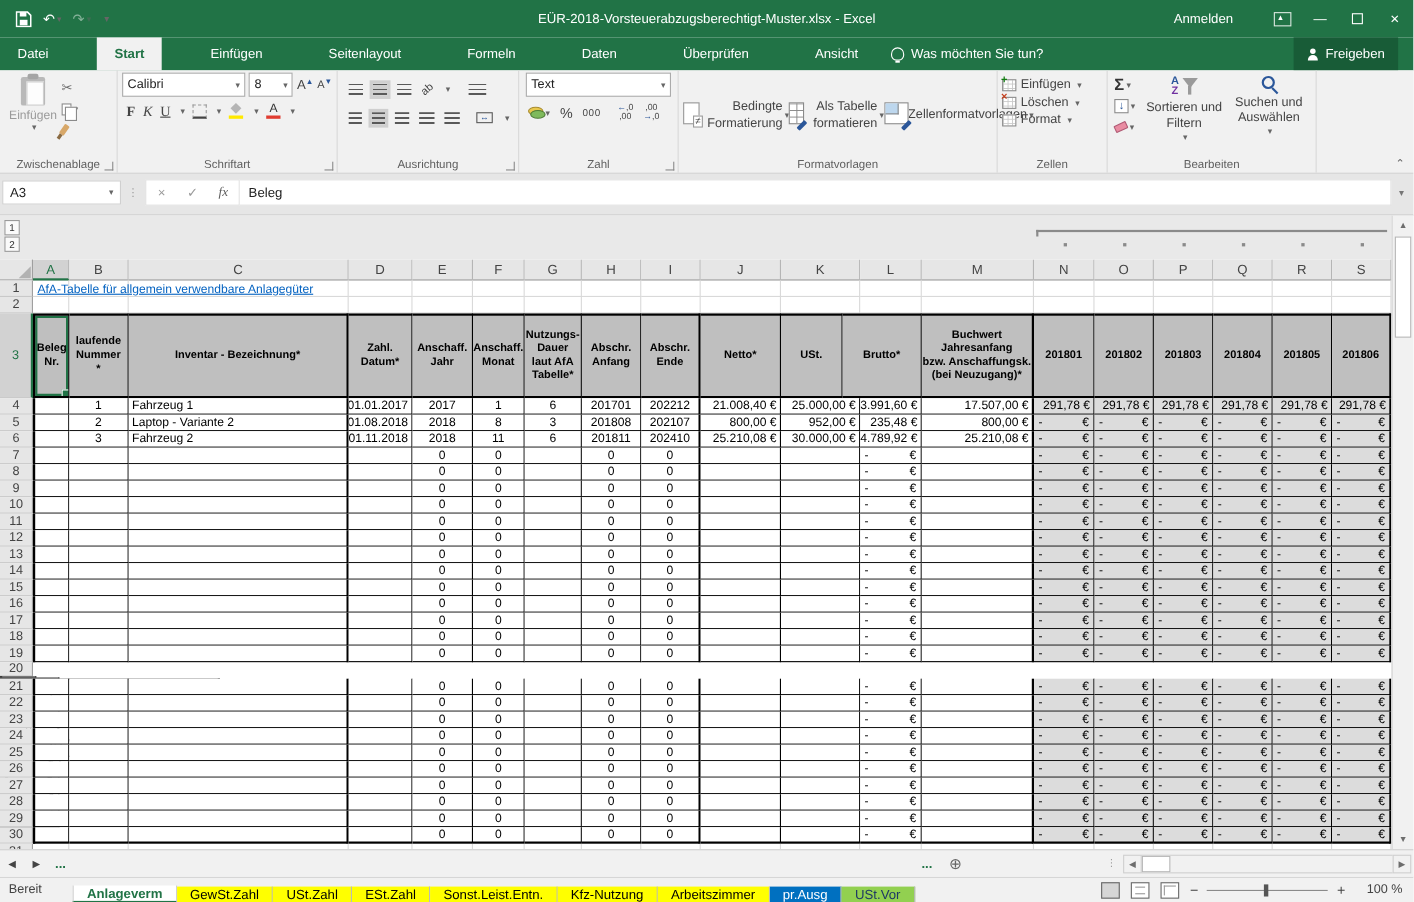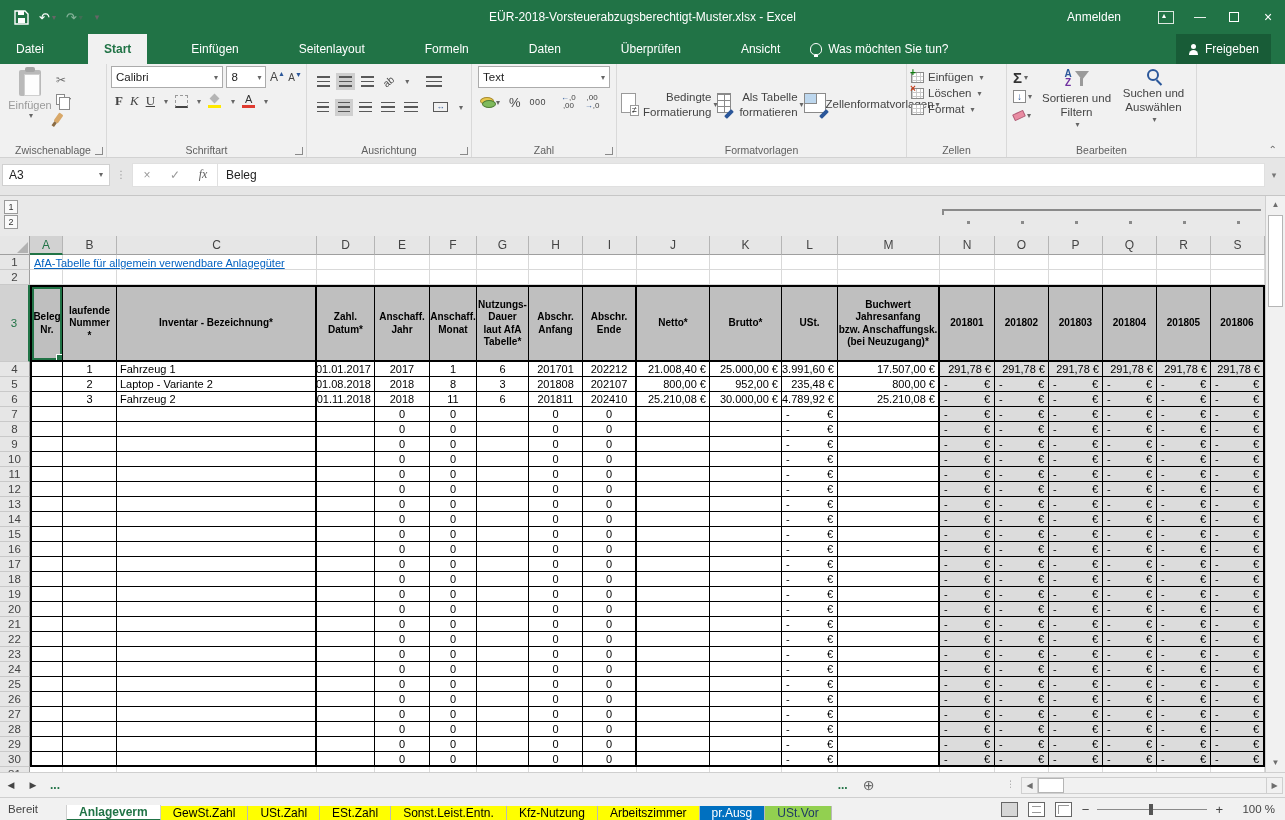--- a/index.html
+++ b/index.html
@@ -530,22 +530,22 @@
 Monat</div>
           <div class="cell tb hdr3" style="width: 52px;">Nutzungs-
 Dauer
 laut AfA
 Tabelle*</div>
           <div class="cell tb hdr3" style="width: 54px;">Abschr.
 Anfang</div>
           <div class="cell tb hdr3 thick" style="width: 54px;">Abschr.
 Ende</div>
           <div class="cell tb hdr3" style="width: 73px;">Netto*</div>
+          <div class="cell tb hdr3" style="width: 56px;">USt.</div>
           <div class="cell tb hdr3" style="width: 72px;">Brutto*</div>
-          <div class="cell tb hdr3" style="width: 56px;">USt.</div>
           <div class="cell tb hdr3 thick" style="width: 102px;">Buchwert
 Jahresanfang
 bzw. Anschaffungsk.
 (bei Neuzugang)*</div>
           <div class="cell tb hdr3" style="width: 55px;">201801</div>
           <div class="cell tb hdr3" style="width: 54px;">201802</div>
           <div class="cell tb hdr3" style="width: 54px;">201803</div>
           <div class="cell tb hdr3" style="width: 54px;">201804</div>
           <div class="cell tb hdr3" style="width: 54px;">201805</div>
           <div class="cell tb hdr3 thick" style="width: 54px;">201806</div>
@@ -1204,21 +1204,21 @@
           </div>
           <div class="cell tb al-r shade acct" style="width: 54px;">
             <span>-</span>
             <span>€</span>
           </div>
           <div class="cell tb al-r thick shade acct" style="width: 54px;">
             <span>-</span>
             <span>€</span>
           </div>
         </div>
-        <div class="grow" style="height: 15px;">
+        <div class="grow" style="height: 15px; flex-direction: column;">
           <div class="rowhdr">20</div>
           <div class="cell tb al-l first" style="width: 33px;"></div>
           <div class="cell tb al-c" style="width: 54px;"></div>
           <div class="cell tb al-l thick" style="width: 200px;"></div>
           <div class="cell tb al-r" style="width: 58px;"></div>
           <div class="cell tb al-c" style="width: 55px;">0</div>
           <div class="cell tb al-c" style="width: 47px;">0</div>
           <div class="cell tb al-c" style="width: 52px;"></div>
           <div class="cell tb al-c" style="width: 54px;">0</div>
           <div class="cell tb al-c thick" style="width: 54px;">0</div>

